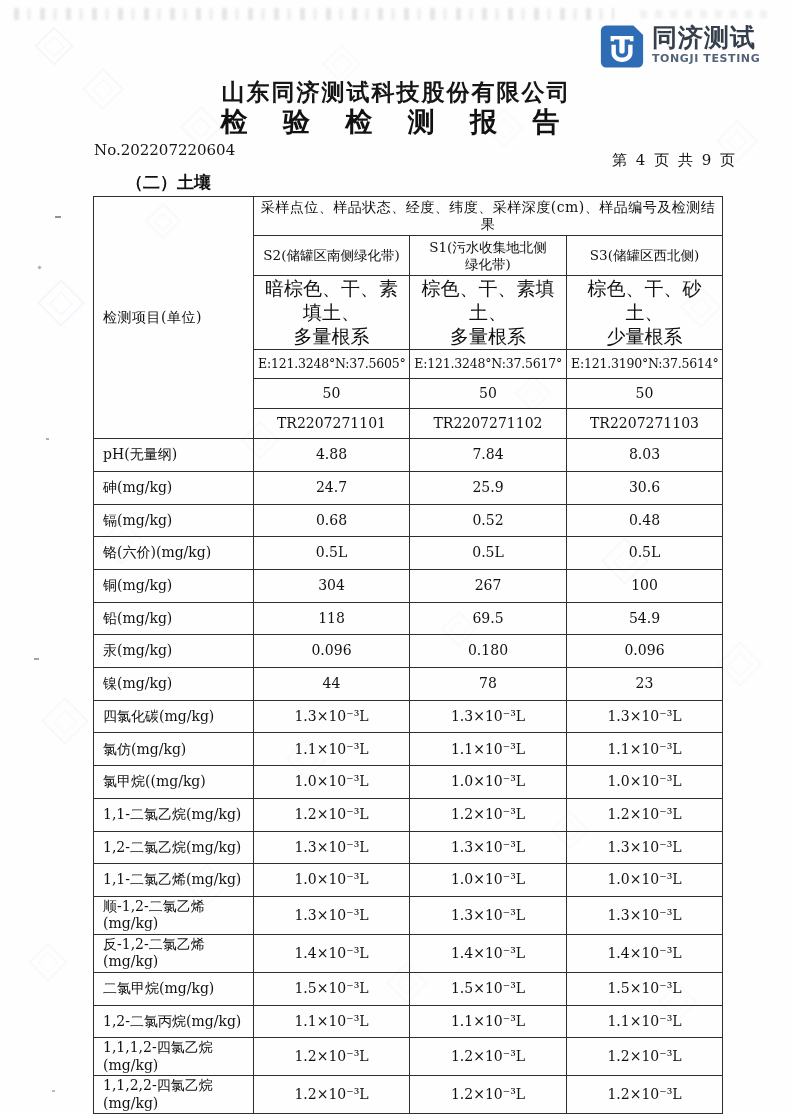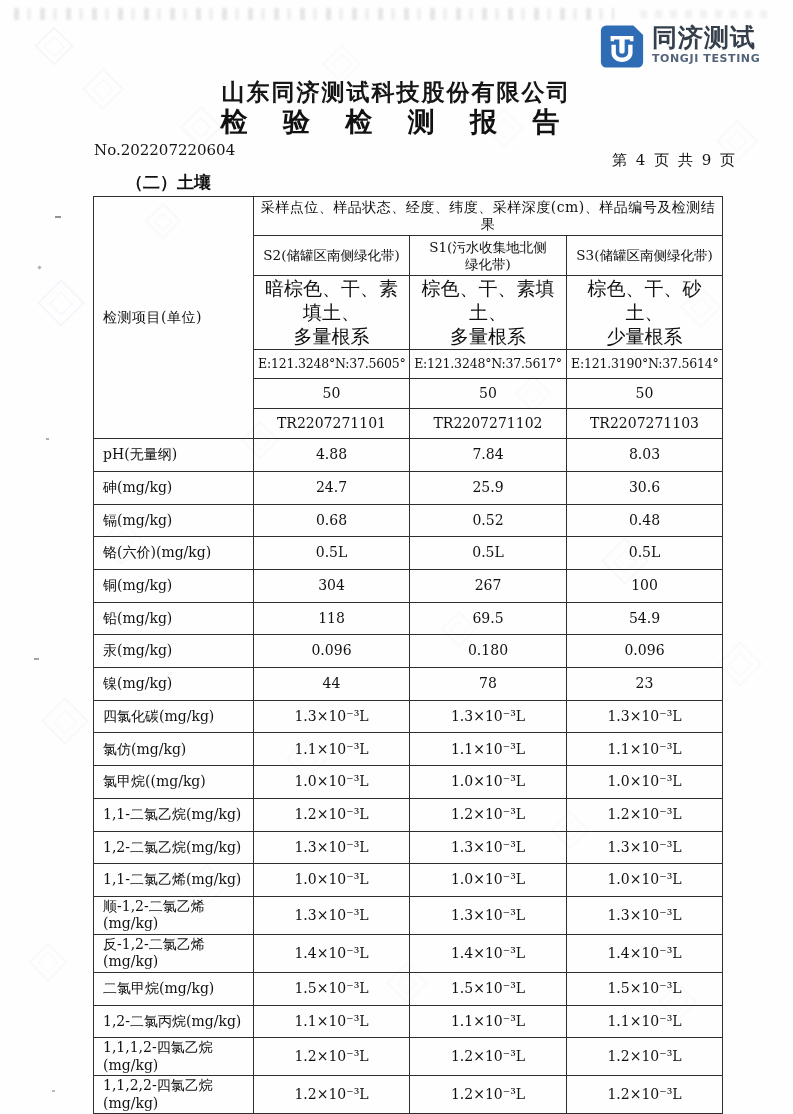--- a/index.html
+++ b/index.html
@@ -43,21 +43,21 @@
   .tbl-wrap{position:absolute;left:93px;top:196px;}
   table{border-collapse:collapse;table-layout:fixed;width:629px;border:1.6px solid #222;}
   col.c0{width:160px;} col.c1{width:156px;} col.c2{width:157px;} col.c3{width:156px;}
   td{border:1px solid #2e2e2e;text-align:center;vertical-align:middle;padding:1px 4px;font-size:14px;line-height:1.25;color:#111;overflow:hidden;}
   td.item-cell{text-align:left;padding-left:9px;font-size:14px;}
   td.corner{text-align:left;padding-left:9px;font-size:14.5px;}
   td.pre{white-space:pre-line;}
   tr.h-span td{height:36px;font-size:14px;letter-spacing:.5px;}
   tr.h-name td{height:37px;font-size:13.5px;}
   tr.h-desc td{height:40px;font-size:19px;}
-  tr.h-coord td{height:26px;font-size:12.5px;letter-spacing:-.2px;}
+  tr.h-coord td{height:26px;font-size:12.5px;letter-spacing:-.2px;text-align:right;}
   tr.h-depth td{height:27px;}
   tr.h-sno td{height:27px;}
   tr.data-row td{height:29.7px;}
 </style>
 </head>
 <body>
 
 <div class="page">
 
   <div class="wm-layer">
@@ -168,21 +168,21 @@
         </colgroup>
       <tbody>
         <tr class="h-span">
           <td class="corner" rowspan="6">检测项目(单位)</td>
           <td colspan="3">采样点位、样品状态、经度、纬度、采样深度(cm)、样品编号及检测结果</td>
         </tr>
         <tr class="h-name">
           <td class="pre">S2(储罐区南侧绿化带)</td>
           <td class="pre">S1(污水收集地北侧
 绿化带)</td>
-          <td class="pre">S3(储罐区南侧绿化带)</td>
+          <td class="pre">S3(储罐区西北侧)</td>
         </tr>
         <tr class="h-desc">
           <td class="pre">暗棕色、干、素填土、
 多量根系</td>
           <td class="pre">棕色、干、素填土、
 多量根系</td>
           <td class="pre">棕色、干、砂土、
 少量根系</td>
         </tr>
         <tr class="h-coord">

